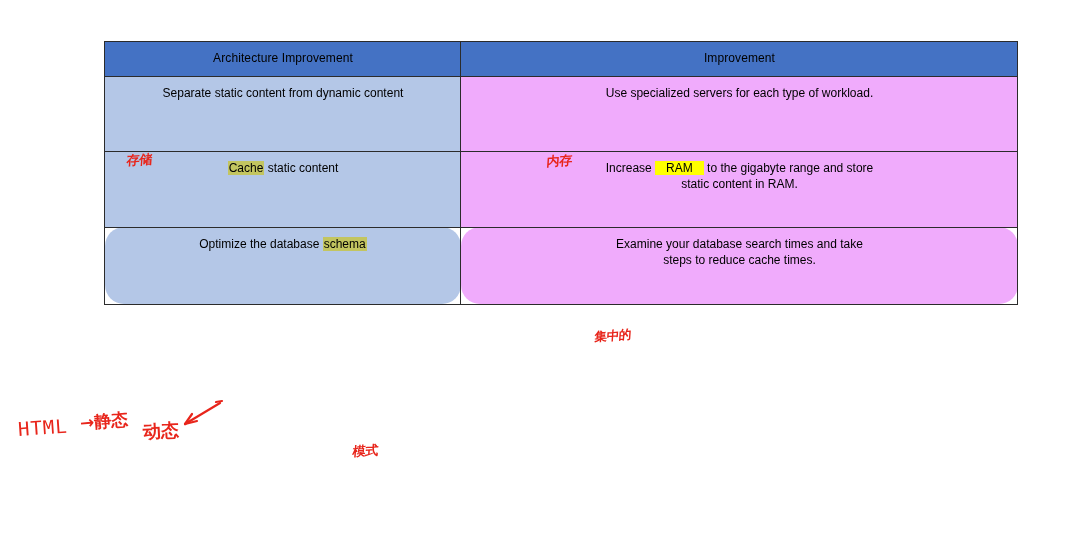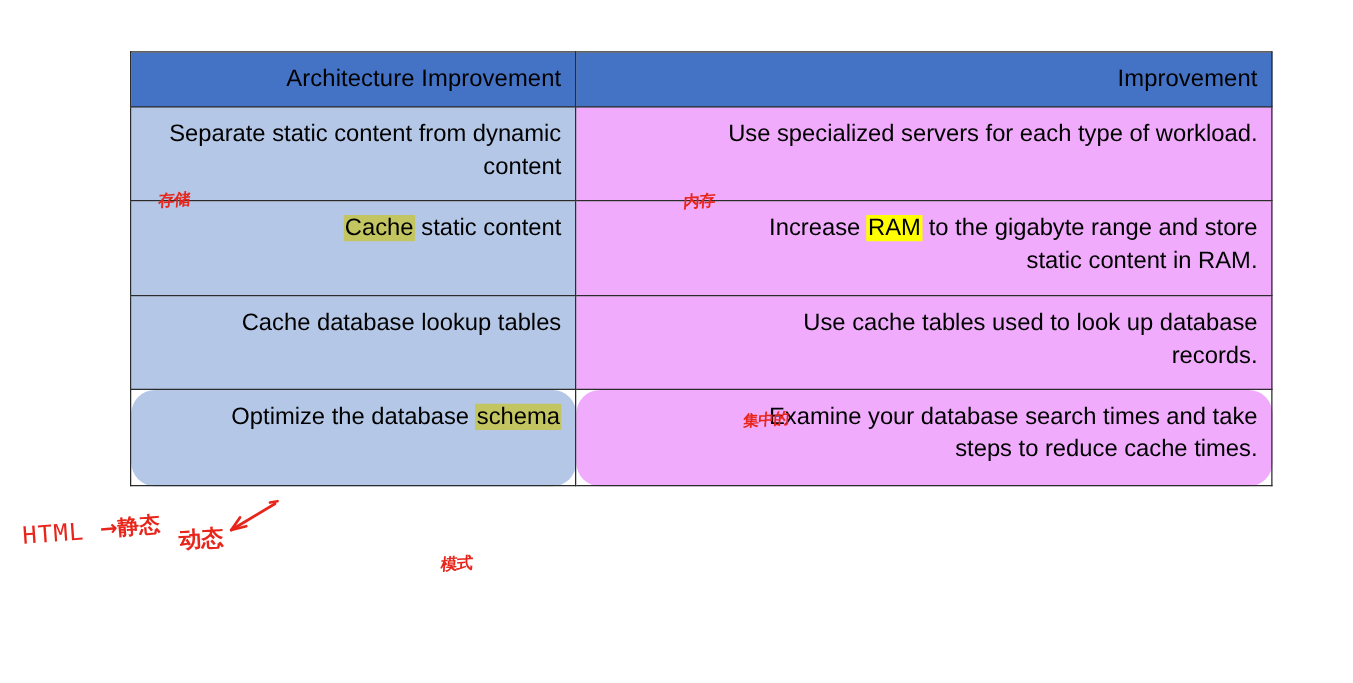--- a/index.html
+++ b/index.html
@@ -22,25 +22,25 @@
     left: 104px;
     top: 41px;
     width: 913px;
     border-collapse: collapse;
     table-layout: fixed;
   }
   .slide-table td, .slide-table th {
     border: 1px solid #2b2b2b;
     vertical-align: top;
     padding: 9px 11px 9px 12px;
-    font-size: 19px;
+    font-size: 12px;
     line-height: 1.33;
     color: #000000;
     font-weight: normal;
-    text-align: right;
+    text-align: center;
   }
   .col-arch { width: 356px; }
   .col-desc { width: 557px; }
 
   thead th {
     background: #4472c4;
     color: #ffffff;
     font-weight: bold;
     font-size: 16.5px;
     padding-top: 10px;
@@ -60,21 +60,21 @@
   tr.r0 td { height: 56px; }
   tr.r1 td { height: 57px; }
   tr.r2 td { height: 56px; }
   tr.r3 td { height: 57px; }
   tr.r4 td { height: 56px; }
   tr.r5 td { height: 58px; border-radius: 19px; }
 
   
   .hl-yellow {
     background: #ffff00;
-    padding: 0 1px;
+    padding: 0 11px;
   }
   .hl-olive {
     background: #c3c560;
     padding: 0 1px;
   }
 
   
   .ink {
     position: absolute;
     color: #e8251b;
@@ -149,25 +149,20 @@
       <td class="arch-cell">Separate static content from dynamic content</td>
       <td class="desc-cell">Use specialized servers for each type of workload.</td>
     </tr>
 
     <tr class="r1">
       <td class="arch-cell"><span></span><span class="hl-olive">Cache</span><span> static content</span></td>
       <td class="desc-cell"><span>Increase </span><span class="hl-yellow">RAM</span><span style="white-space:pre-line"> to the gigabyte range and store
 static content in RAM.</span></td>
     </tr>
 
-    <tr class="r2">
-      <td class="arch-cell">Cache database lookup tables</td>
-      <td class="desc-cell" style="white-space:pre-line">Use cache tables used to look up database
-records.</td>
-    </tr>
 
 
 
     <tr class="r5">
       <td class="arch-cell"><span>Optimize the database </span><span class="hl-olive">schema</span><span></span></td>
       <td class="desc-cell" style="white-space:pre-line">Examine your database search times and take
 steps to reduce cache times.</td>
     </tr>
 
   </tbody>

